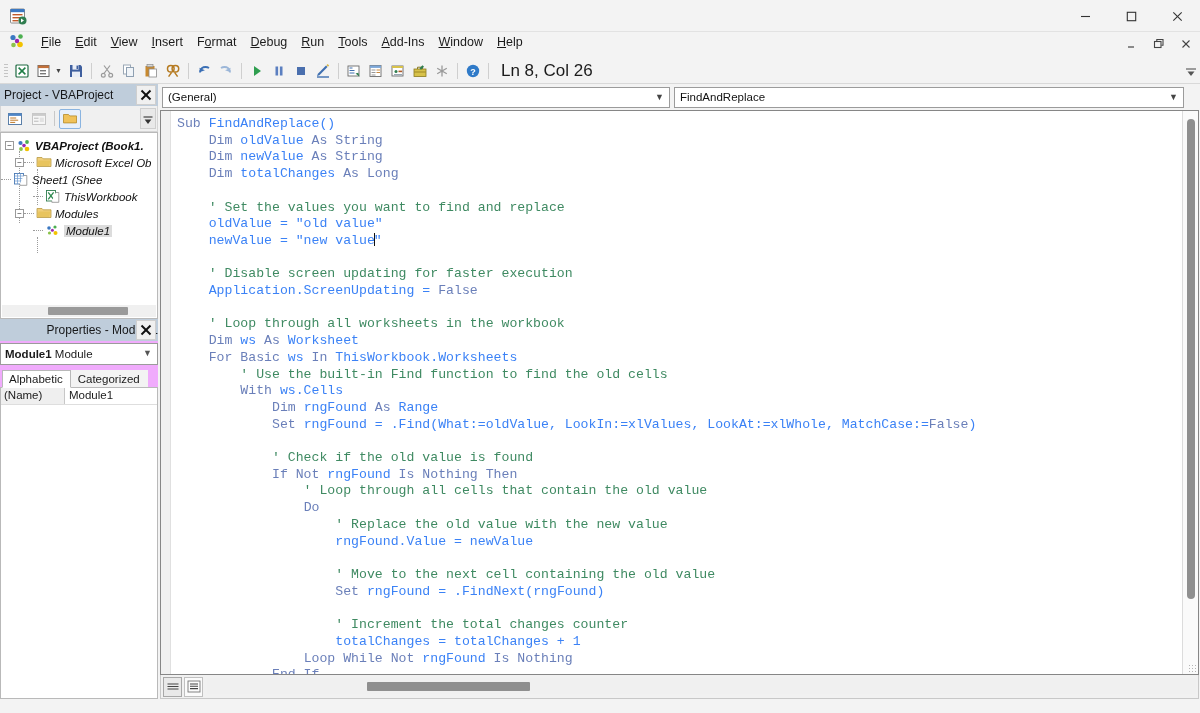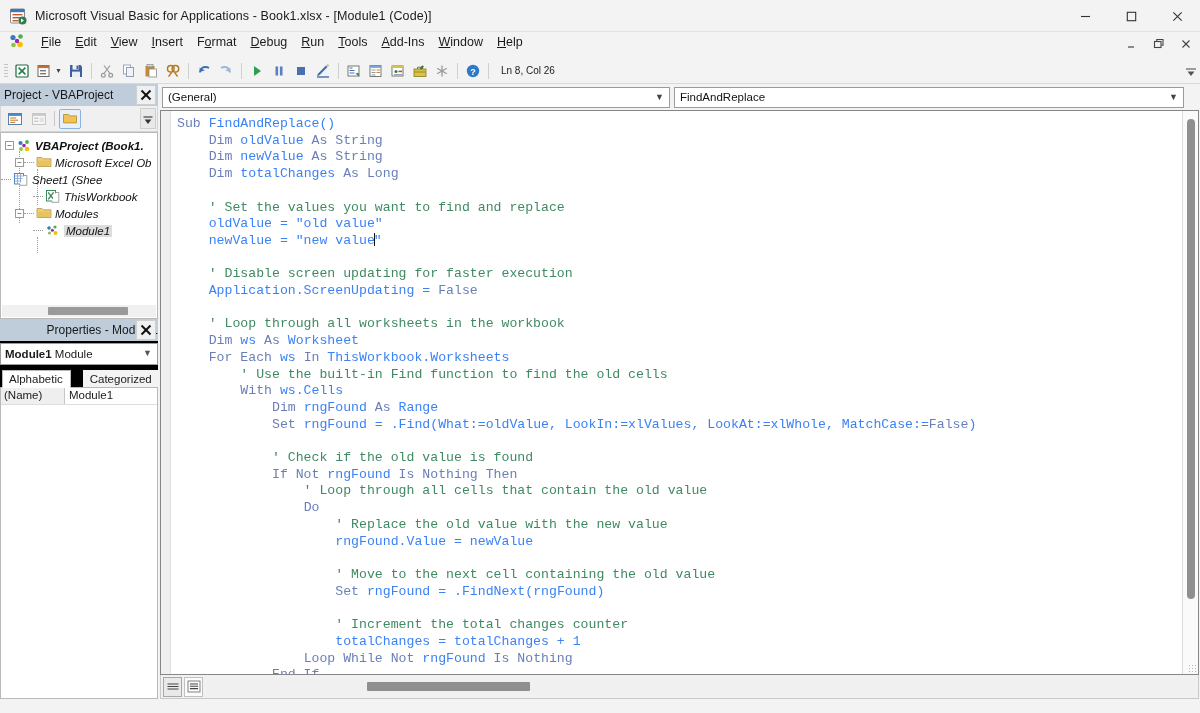--- a/index.html
+++ b/index.html
@@ -46,31 +46,31 @@
     background:#f3f3f3; border-bottom:1px solid #d9d9d9; padding-left:4px;
     position:relative;
   }
   .tb-grip { width:4px; height:16px; margin-right:3px;
     background-image:radial-gradient(#bcbcbc 40%, transparent 41%);
     background-size:2px 3px; opacity:.85; }
   .tb-btn { width:22px; height:22px; display:flex; align-items:center;
             justify-content:center; border:1px solid transparent; border-radius:2px; }
   .tb-sep { width:1px; height:16px; background:#cfcfcf; margin:0 4px; }
   .tb-caret { font-size:7px; color:#444; margin:0 3px 0 0; }
-  .tb-status { font-size:10px; color:#1b1b1b; margin-left:8px; white-space:nowrap; }
+  .tb-status { font-size:17px; color:#1b1b1b; margin-left:8px; white-space:nowrap; }
   .tb-overflow { position:absolute; right:2px; top:3px; width:14px; height:18px;
                  display:flex; flex-direction:column; align-items:center;
                  justify-content:flex-end; color:#444; font-size:8px; }
 
   
   .body-row { flex:1 1 auto; display:flex; min-height:0; background:#f3f3f3; }
 
   
   .leftpane { width:158px; flex:0 0 158px; display:flex; flex-direction:column;
-              background:#000000; }
+              background:#f0abfc; }
 
   .dock-title { height:22px; display:flex; align-items:center;
                 background:#bfcddb; padding-left:4px; position:relative; }
   .dock-title-text { font-size:12px; color:#17181a; white-space:nowrap; }
   .dock-close { position:absolute; right:2px; top:1px; width:20px; height:20px;
                 display:flex; align-items:center; justify-content:center;
                 background:#f0f0f0; border:1px solid #cfcfcf; font-weight:bold;
                 font-size:13px; color:#111; }
 
   .proj-toolbar { height:26px; display:flex; align-items:center; gap:2px;
@@ -107,21 +107,21 @@
   .tree-hthumb { position:absolute; left:46px; width:80px; top:2px; height:8px;
                  background:#9a9a9a; border-radius:1px; }
 
   .props-sel { height:22px; margin-top:2px; display:flex; align-items:center;
                background:#fff; border:1px solid #9b9b9b; padding-left:4px;
                position:relative; }
   .props-sel-text { font-size:11.5px; }
   .props-sel-text b { font-weight:bold; }
   .props-caret { position:absolute; right:5px; top:4px; font-size:9px; color:#555; }
 
-  .props-tabs { height:20px; display:flex; align-items:flex-end; gap:12px;
+  .props-tabs { height:20px; display:flex; align-items:flex-end; gap:0;
                 margin-top:3px; padding-left:2px; }
   .ptab { padding:2px 7px 2px 6px; font-size:11.5px; background:#f3f3f3;
           border:1px solid transparent; }
   .ptab.active { background:#fff; border:1px solid #b9b9b9; border-bottom-color:#fff;
                  position:relative; z-index:2; }
 
   .props-grid { flex:1 1 auto; background:#fff; border:1px solid #b9b9b9;
                 margin-top:-1px; position:relative; overflow:hidden; }
   .prow { display:flex; height:17px; border-bottom:1px solid #dedede; }
   .pkey { width:64px; flex:0 0 64px; background:#efefef; border-right:1px solid #c7c7c7;
@@ -189,21 +189,20 @@
       <svg width="20" height="20" viewBox="0 0 20 20">
         <rect x="2.5" y="3" width="14" height="14" rx="1" fill="#fff" stroke="#8a8a8a"></rect>
         <rect x="2.5" y="3" width="14" height="3.2" fill="#3b78c2"></rect>
         <rect x="4.5" y="8" width="10" height="1.4" fill="#c05a2a"></rect>
         <rect x="4.5" y="11" width="10" height="1.4" fill="#c05a2a"></rect>
         <rect x="4.5" y="14" width="6" height="1.4" fill="#c05a2a"></rect>
         <circle cx="14.5" cy="14.5" r="4" fill="#2f7d4f"></circle>
         <path d="M13 12.6l3 1.9-3 1.9z" fill="#fff"></path>
       </svg>
     </div>
-    <span class="title-text">Microsoft Visual Basic for Applications - Book1.xlsx - [Module1 (Code)]</span>
     <div class="win-controls">
       <div class="win-btn">
         <svg width="11" height="11" viewBox="0 0 11 11">
             <line x1="1" y1="5.5" x2="10" y2="5.5" stroke="#333" stroke-width="1.1"></line>
           </svg>
       </div>
       <div class="win-btn">
         <svg width="11" height="11" viewBox="0 0 11 11">
             <rect x="1.3" y="1.3" width="8.4" height="8.4" fill="none" stroke="#333" stroke-width="1.1"></rect>
           </svg>
@@ -589,21 +588,21 @@
 
 <span class="c">    ' Set the values you want to find and replace</span>
 <span class="s">    oldValue = "old value"</span>
 <span class="s">    newValue = "new value</span><span class="caret-bar"></span><span class="s">"</span>
 
 <span class="c">    ' Disable screen updating for faster execution</span>
 <span class="s">    Application.ScreenUpdating = </span><span class="k">False</span>
 
 <span class="c">    ' Loop through all worksheets in the workbook</span>
 <span class="s">    </span><span class="k">Dim</span><span class="s"> ws </span><span class="k">As</span><span class="s"> Worksheet</span>
-<span class="s">    </span><span class="k">For Each</span><span class="s"> ws </span><span class="k">In</span><span class="s"> ThisWorkbook.Worksheets</span>
+<span class="s">    </span><span class="k">For Basic</span><span class="s"> ws </span><span class="k">In</span><span class="s"> ThisWorkbook.Worksheets</span>
 <span class="c">        ' Use the built-in Find function to find the old cells</span>
 <span class="s">        </span><span class="k">With</span><span class="s"> ws.Cells</span>
 <span class="s">            </span><span class="k">Dim</span><span class="s"> rngFound </span><span class="k">As</span><span class="s"> Range</span>
 <span class="s">            </span><span class="k">Set</span><span class="s"> rngFound = .Find(What:=oldValue, LookIn:=xlValues, LookAt:=xlWhole, MatchCase:=</span><span class="k">False</span><span class="s">)</span>
 
 <span class="c">            ' Check if the old value is found</span>
 <span class="s">            </span><span class="k">If Not</span><span class="s"> rngFound </span><span class="k">Is Nothing Then</span>
 <span class="c">                ' Loop through all cells that contain the old value</span>
 <span class="s">                </span><span class="k">Do</span>
 <span class="c">                    ' Replace the old value with the new value</span>

